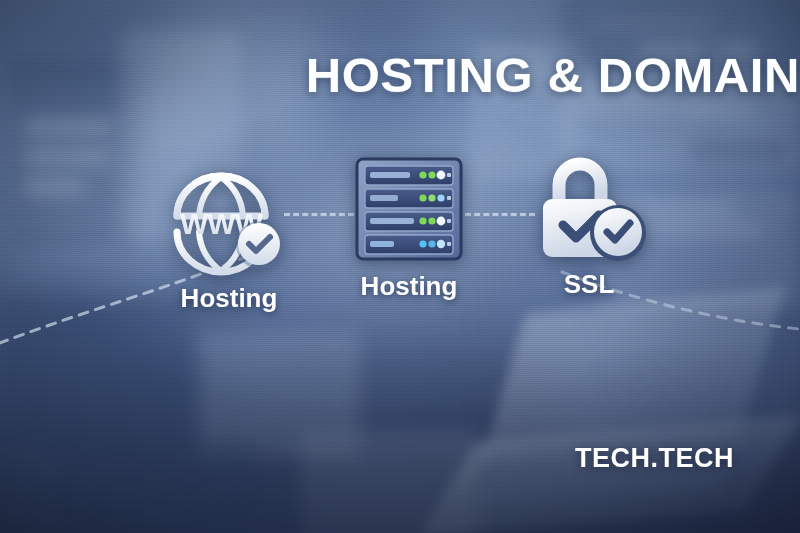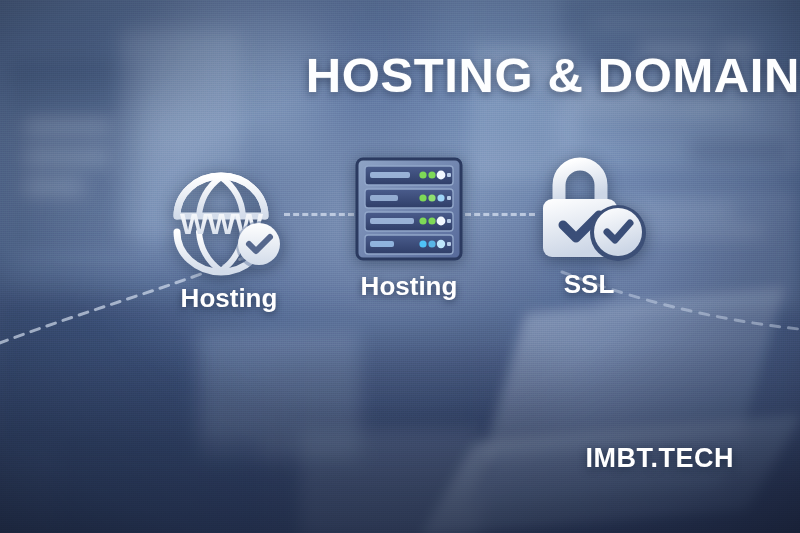--- a/index.html
+++ b/index.html
@@ -373,16 +373,16 @@
             <rect x="94" y="87" width="4" height="4" rx="1" fill="#b9cde8"></rect>
           </svg>
         </div>
         <div class="lbl-wrap" style="margin-top:11px;">
           <div class="label">Hosting</div>
         </div>
       </div>
 
     </div>
 
-    <div class="brand">IMBT.TECH</div>
+    <div class="brand">TECH.TECH</div>
 
   </div>
 </div>
 
 </body></html>

